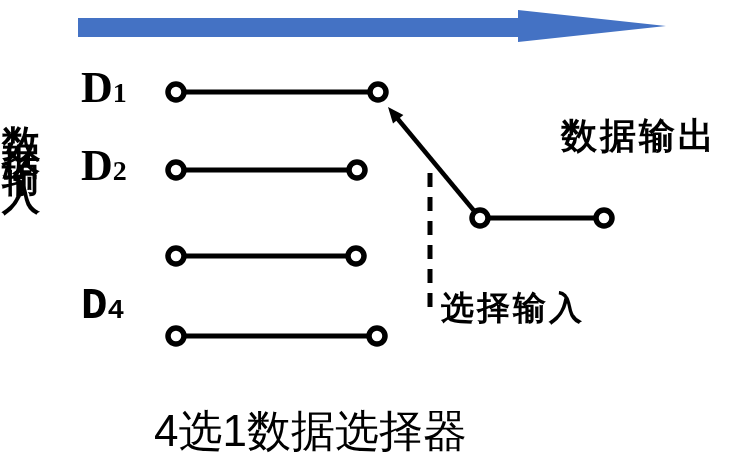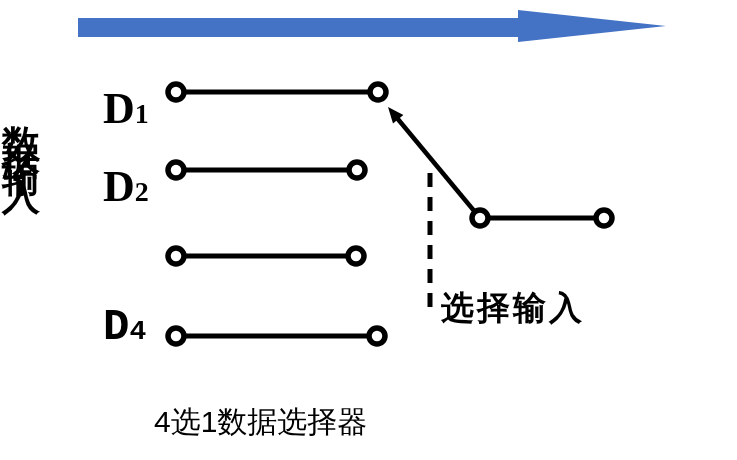--- a/index.html
+++ b/index.html
@@ -55,26 +55,25 @@
     left: 1px;
     top: 96px;
     font-size: 38px;
     font-weight: bold;
     writing-mode: vertical-rl;
     text-orientation: upright;
     letter-spacing: 16px;
     line-height: 40px;
   }
   .d-label {
-    left: 103px;
+    left: 81px;
     font-family: "Liberation Serif", serif;
     font-weight: bold;
     font-size: 44px;
     line-height: 44px;
-    margin-top: 21px;
   }
   .d-label .dsub {
     font-size: 28px;
     letter-spacing: 0;
   }
   .d1 { top: 66px; }
   .d2 { top: 144px; }
   .d3 { top: 216px; }
   .d4 { top: 284px; font-family: Liberation Mono, monospace; }
   .out-label {
@@ -87,21 +86,21 @@
   .sel-label {
     left: 441px;
     top: 286px;
     font-size: 33px;
     font-weight: bold;
     letter-spacing: 3px;
   }
   .caption {
     left: 154px;
     top: 402px;
-    font-size: 30px;
+    font-size: 44px;
     font-weight: normal;
   }
 </style>
 </head>
 <body>
 
 <div class="stage">
 
   <svg class="diagram-svg" width="737" height="460" viewBox="0 0 737 460">
 
@@ -147,18 +146,19 @@
 
   <div class="txt v-label">数据输入</div>
 
   <div class="txt d-label d1"><span>D</span><span class="dsub">1</span></div>
 
   <div class="txt d-label d2"><span>D</span><span class="dsub">2</span></div>
 
 
   <div class="txt d-label d4"><span>D</span><span class="dsub">4</span></div>
 
+  <div class="txt out-label">数据输出</div>
 
   <div class="txt sel-label">选择输入</div>
 
   <div class="txt caption">4选1数据选择器</div>
 
 </div>
 
 </body></html>

